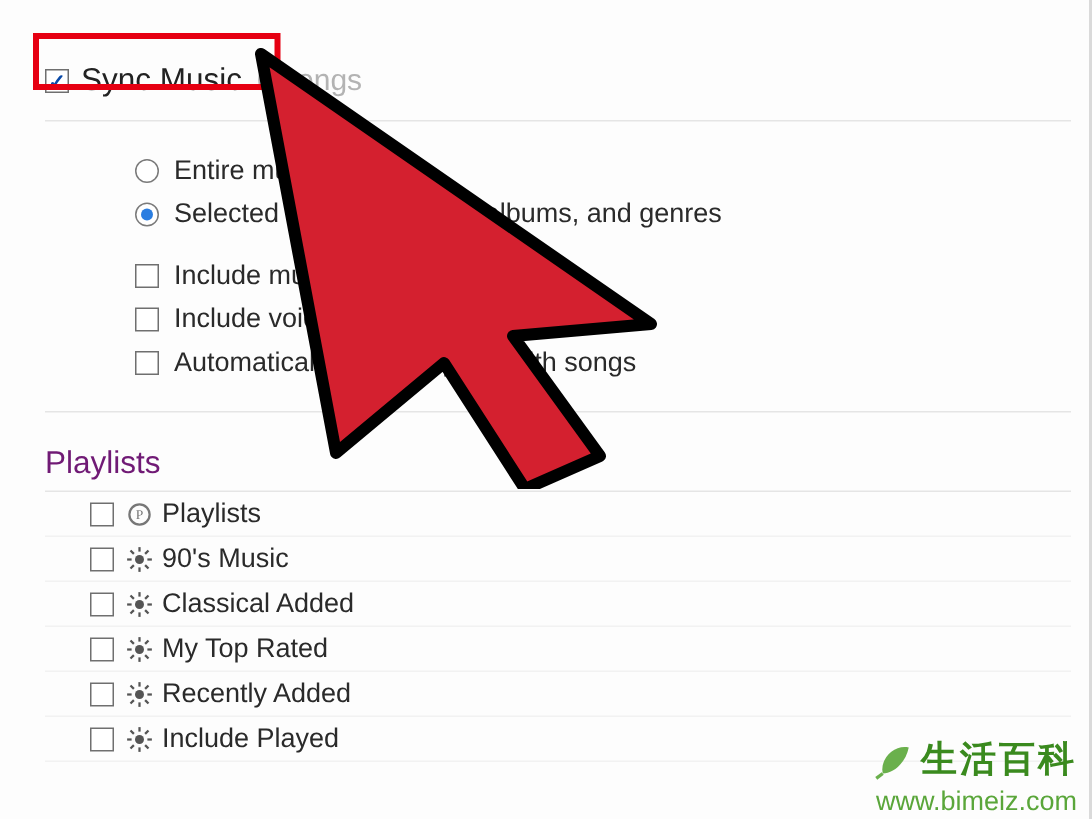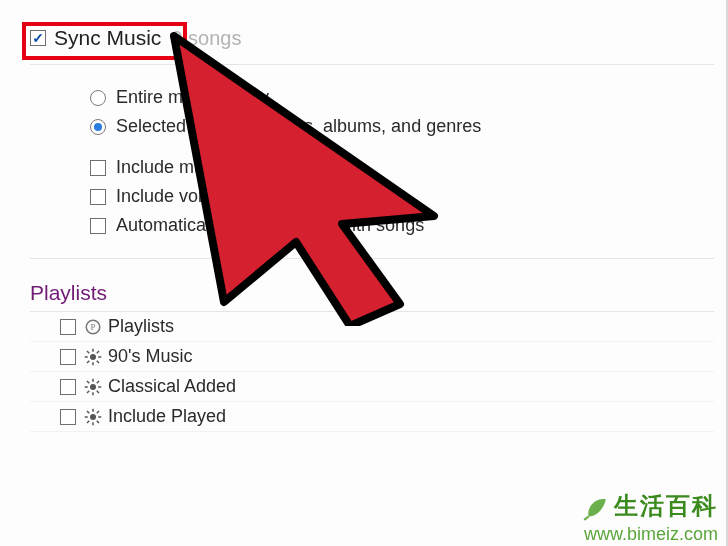--- a/index.html
+++ b/index.html
@@ -7,20 +7,21 @@
       font-family: "Segoe UI", Tahoma, Arial, sans-serif;
       background: #fdfdfd;
       width: 728px;
       height: 546px;
       position: relative;
       overflow: hidden;
       color: #222;
     }
     .page {
       padding: 0;
+      margin-top: 16px;
     }
     .header {
       display: flex;
       align-items: center;
       padding: 26px 0 8px 30px;
       position: relative;
     }
     .sync-box-highlight {
       position: absolute;
       left: 22px;
@@ -246,20 +247,58 @@
               <line x1="1" y1="12" x2="5" y2="12"></line>
               <line x1="19" y1="12" x2="23" y2="12"></line>
               <line x1="4" y1="4" x2="7" y2="7"></line>
               <line x1="17" y1="17" x2="20" y2="20"></line>
               <line x1="4" y1="20" x2="7" y2="17"></line>
               <line x1="17" y1="7" x2="20" y2="4"></line>
             </g>
           </svg>
       </span>
       <span>Classical Added</span>
+    </div>
+    <div class="list-row">
+      <span class="checkbox"></span>
+      <span class="pl-icon">
+        <svg viewBox="0 0 24 24">
+            <circle cx="12" cy="12" r="4" fill="#555"></circle>
+            <g stroke="#555" stroke-width="2">
+              <line x1="12" y1="1" x2="12" y2="5"></line>
+              <line x1="12" y1="19" x2="12" y2="23"></line>
+              <line x1="1" y1="12" x2="5" y2="12"></line>
+              <line x1="19" y1="12" x2="23" y2="12"></line>
+              <line x1="4" y1="4" x2="7" y2="7"></line>
+              <line x1="17" y1="17" x2="20" y2="20"></line>
+              <line x1="4" y1="20" x2="7" y2="17"></line>
+              <line x1="17" y1="7" x2="20" y2="4"></line>
+            </g>
+          </svg>
+      </span>
+      <span>My Top Rated</span>
+    </div>
+    <div class="list-row">
+      <span class="checkbox"></span>
+      <span class="pl-icon">
+        <svg viewBox="0 0 24 24">
+            <circle cx="12" cy="12" r="4" fill="#555"></circle>
+            <g stroke="#555" stroke-width="2">
+              <line x1="12" y1="1" x2="12" y2="5"></line>
+              <line x1="12" y1="19" x2="12" y2="23"></line>
+              <line x1="1" y1="12" x2="5" y2="12"></line>
+              <line x1="19" y1="12" x2="23" y2="12"></line>
+              <line x1="4" y1="4" x2="7" y2="7"></line>
+              <line x1="17" y1="17" x2="20" y2="20"></line>
+              <line x1="4" y1="20" x2="7" y2="17"></line>
+              <line x1="17" y1="7" x2="20" y2="4"></line>
+            </g>
+          </svg>
+      </span>
+      <span>Recently Added</span>
     </div>
     <div class="list-row">
       <span class="checkbox"></span>
       <span class="pl-icon">
         <svg viewBox="0 0 24 24">
             <circle cx="12" cy="12" r="4" fill="#555"></circle>
             <g stroke="#555" stroke-width="2">
               <line x1="12" y1="1" x2="12" y2="5"></line>
               <line x1="12" y1="19" x2="12" y2="23"></line>
               <line x1="1" y1="12" x2="5" y2="12"></line>

